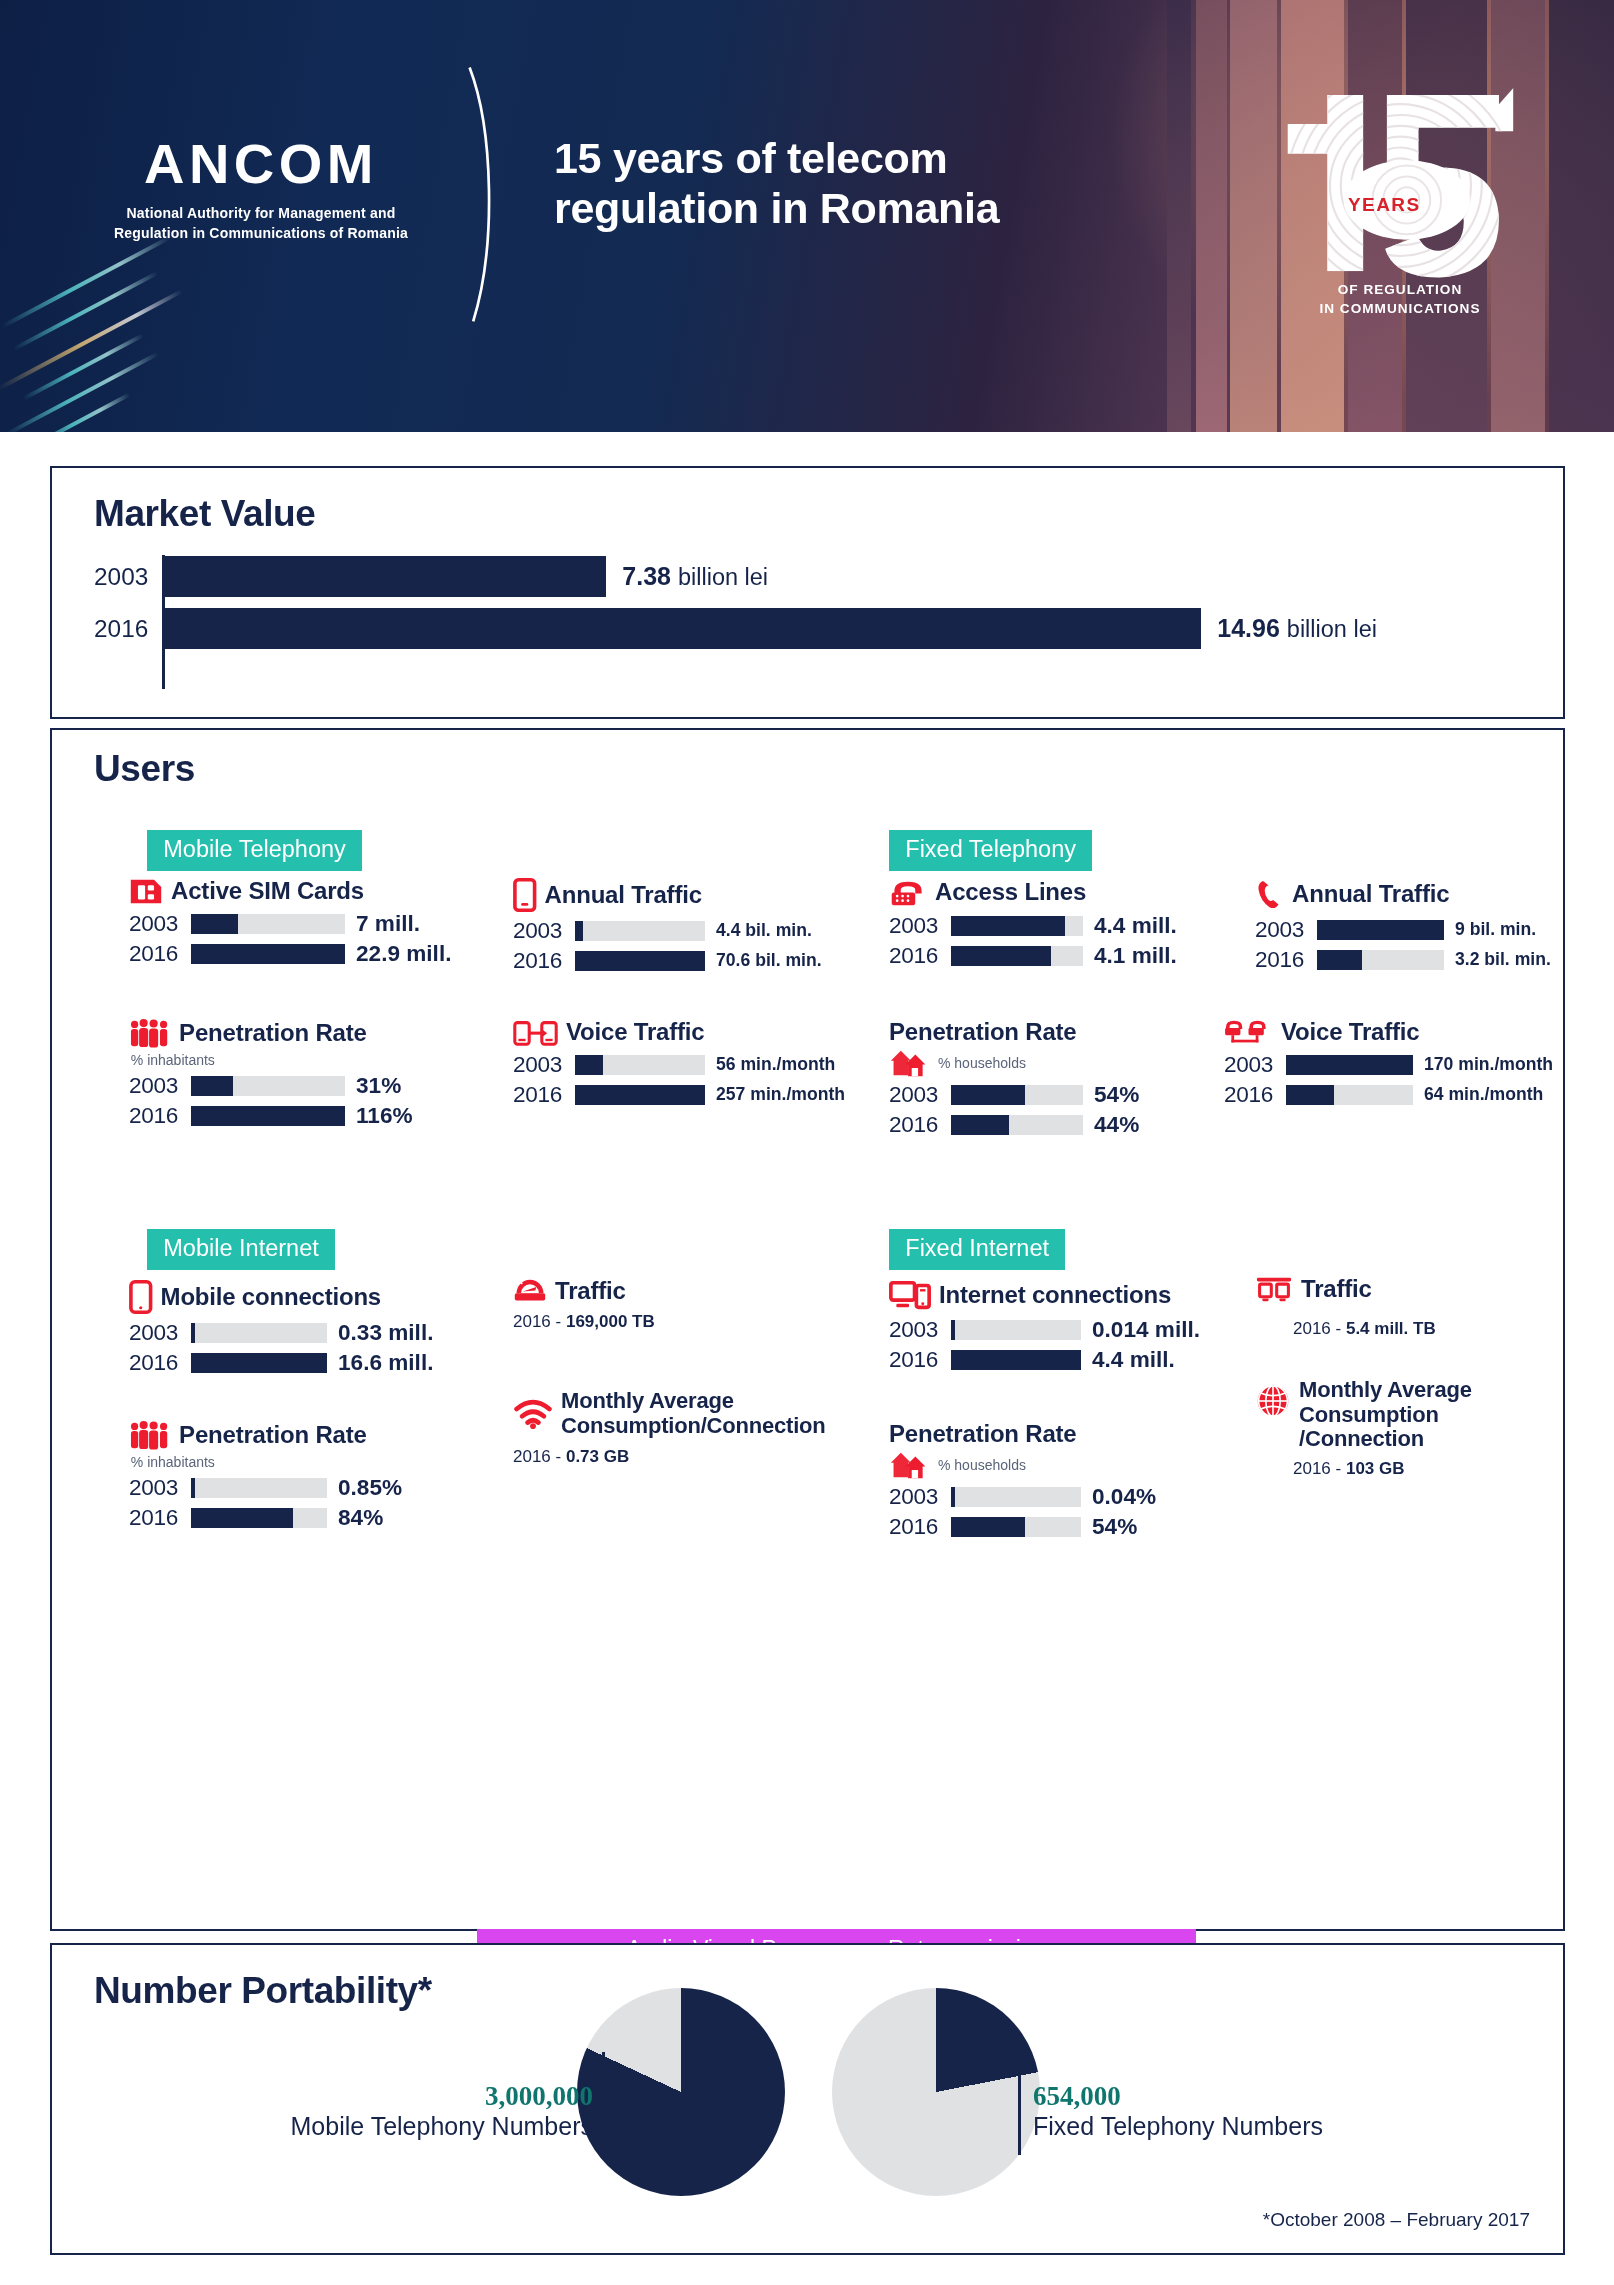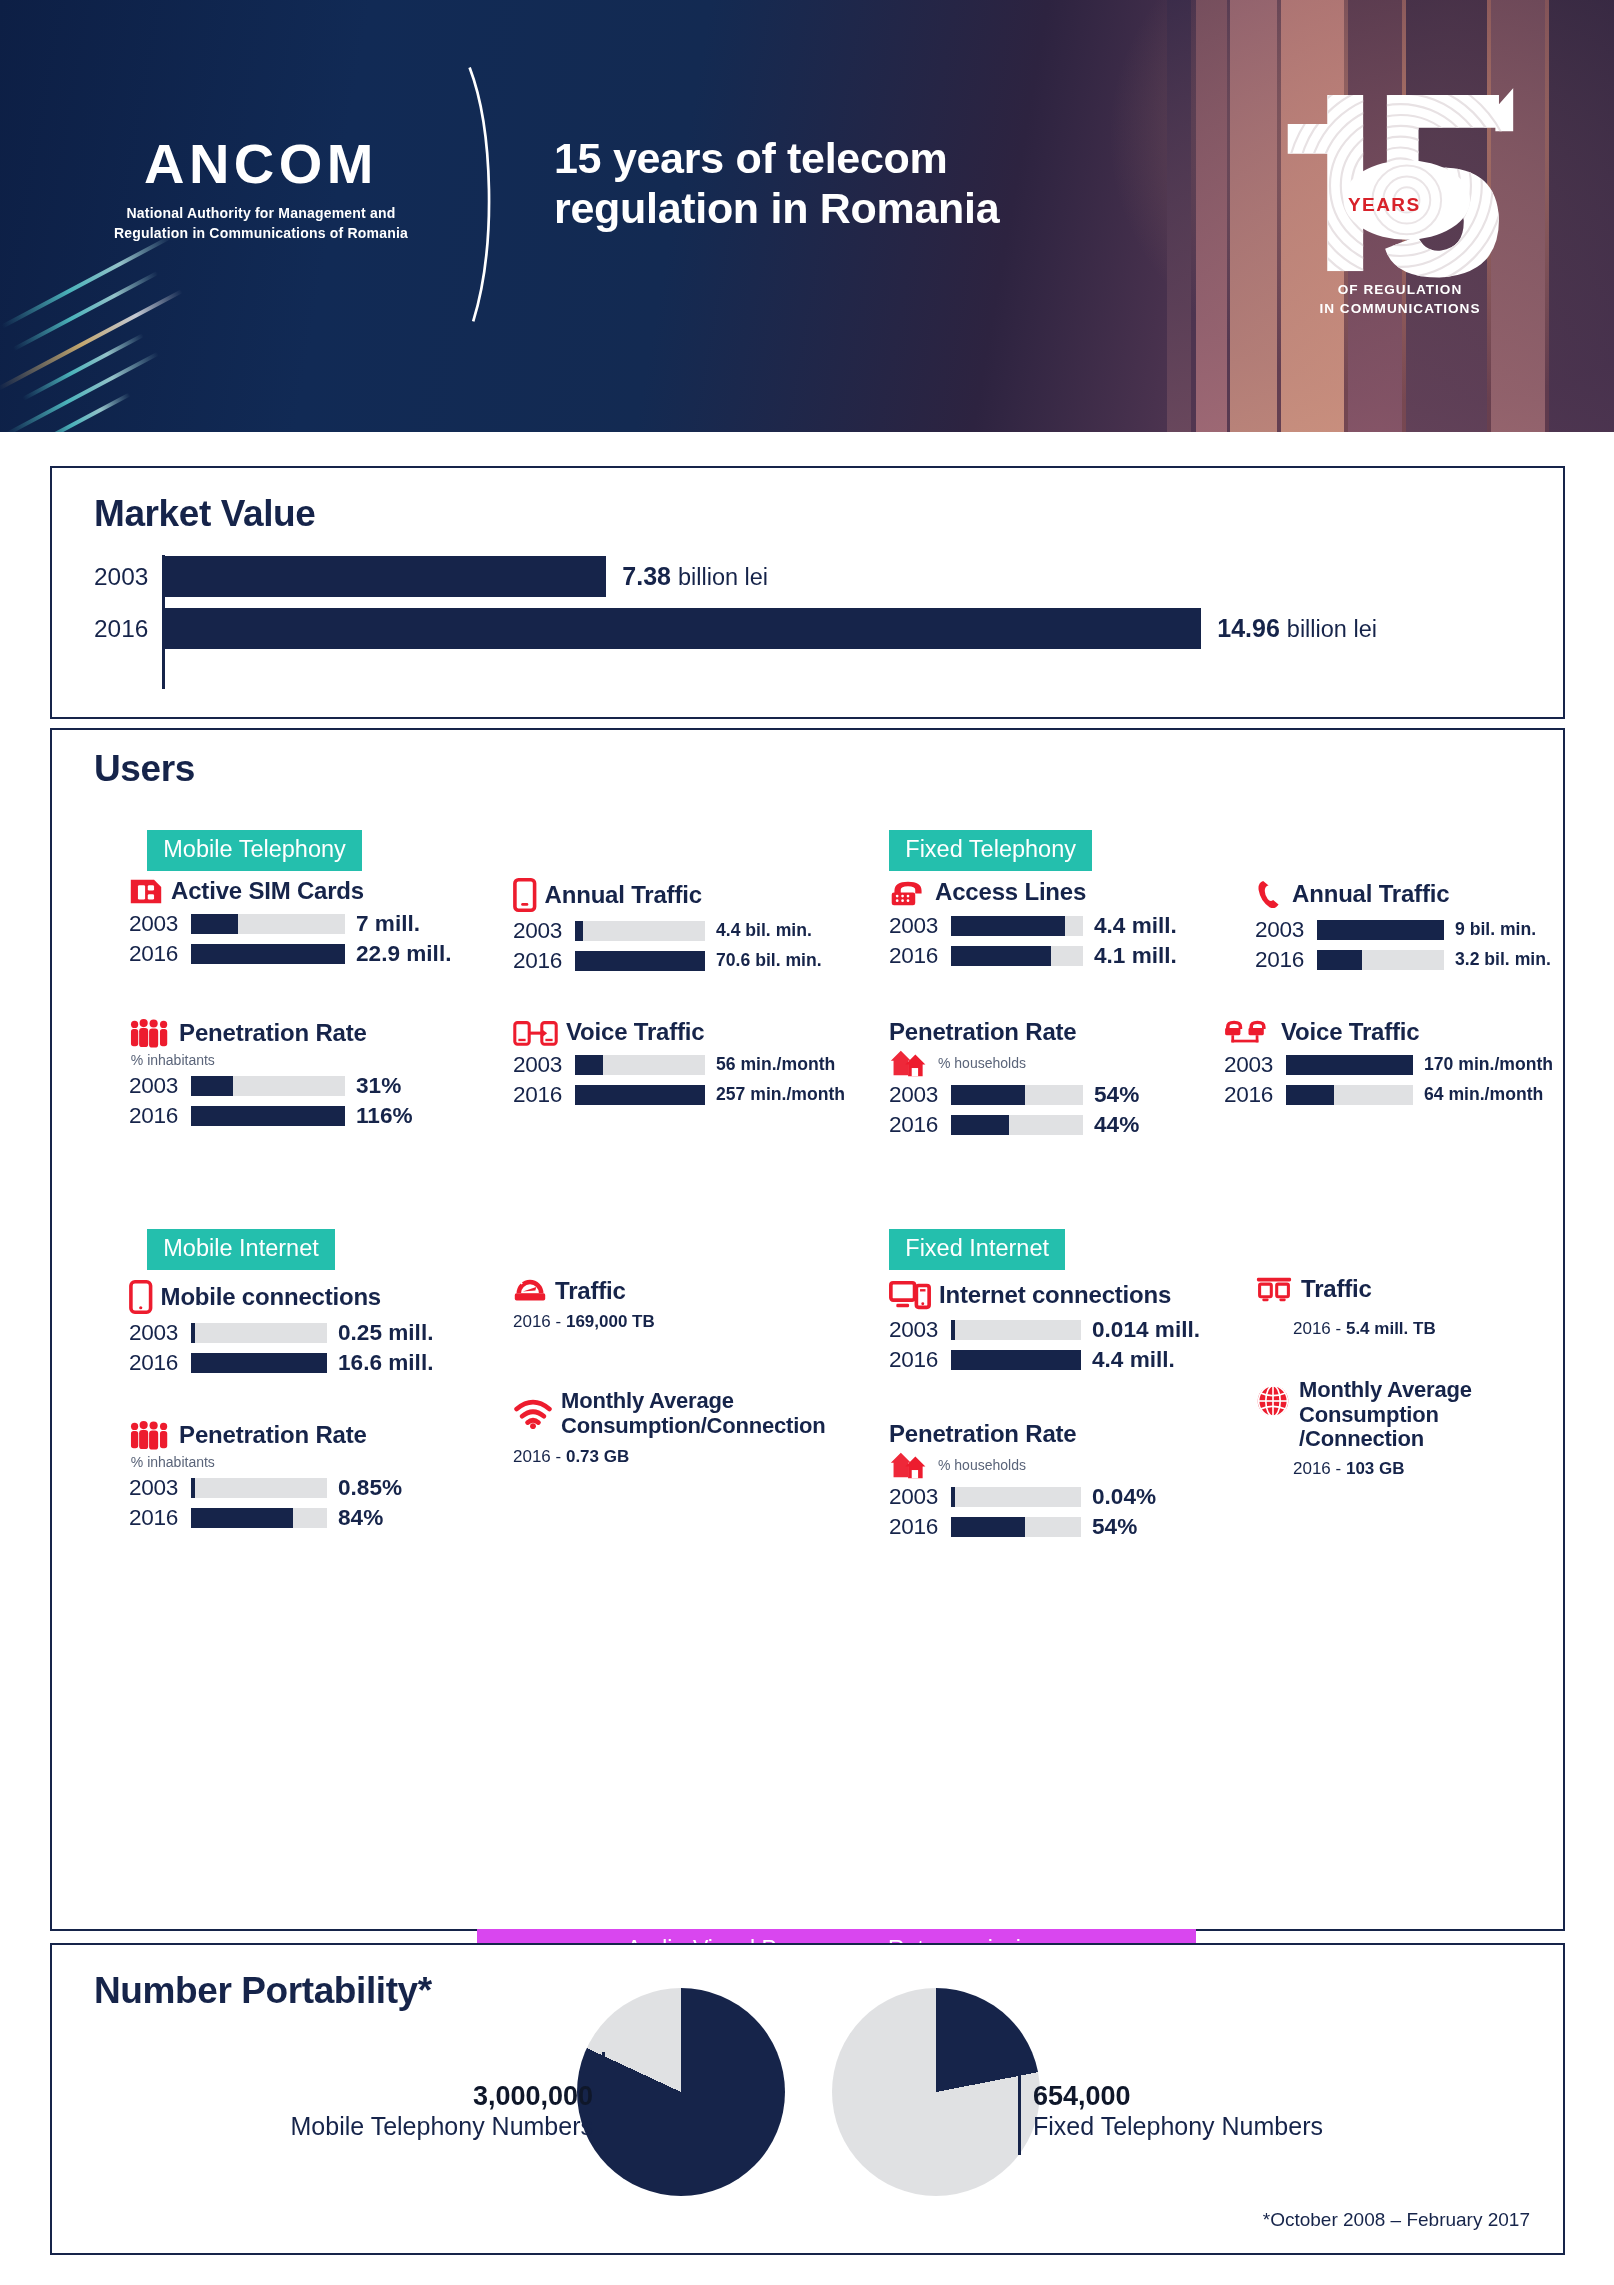--- a/index.html
+++ b/index.html
@@ -94,21 +94,21 @@
   .av-row { position:absolute; display:flex; align-items:center; height:38px; }
   .av-year { width:69px; font-size:23.5px; color:#16244a; }
   .av-track { height:34px; background:#e0e1e3; position:relative; }
   .av-fill { height:34px; background:#16244a; position:absolute; left:0; top:0; }
   .av-val { margin-left:14.5px; font-size:24.4px; font-weight:700; color:#16244a; white-space:nowrap; }
 
   
   .np-title { position:absolute; left:42px; top:25px; }
   .pie { position:absolute; border-radius:50%; }
   .np-lead { position:absolute; }
-  .np-num { font-size:27px; font-weight:700; color:#0f172a; }
+  .np-num { font-size:27px; font-weight:700; color:#0f766e;font-family:Liberation Serif, serif; }
   .np-lbl { font-size:25px; font-weight:400; color:#16244a; white-space:nowrap; }
   .np-vline { position:absolute; width:2.7px; background:#16244a; }
   .np-foot { position:absolute; right:33px; bottom:22px; font-size:19px; color:#16244a; }
 </style>
 </head>
 <body>
 
 <div class="page">
 
   <div class="hero">
@@ -456,21 +456,21 @@
           <rect x="2" y="2" width="22" height="34" rx="4.5" fill="none" stroke="#ed1c2e" stroke-width="4"></rect>
           <circle cx="13" cy="31" r="1.8" fill="#ed1c2e"></circle>
         </svg>
         <span class="blk-title">Mobile connections</span>
       </div>
       <div class="srow">
         <span class="syear">2003</span>
         <span class="track" style="width:136px;">
             <span class="fill" style="width:3.6px;"></span>
           </span>
-        <span class="sval">0.25 mill.</span>
+        <span class="sval">0.33 mill.</span>
       </div>
       <div class="srow">
         <span class="syear">2016</span>
         <span class="track" style="width:136px;">
             <span class="fill" style="width:136px;"></span>
           </span>
         <span class="sval">16.6 mill.</span>
       </div>
     </div>
 

